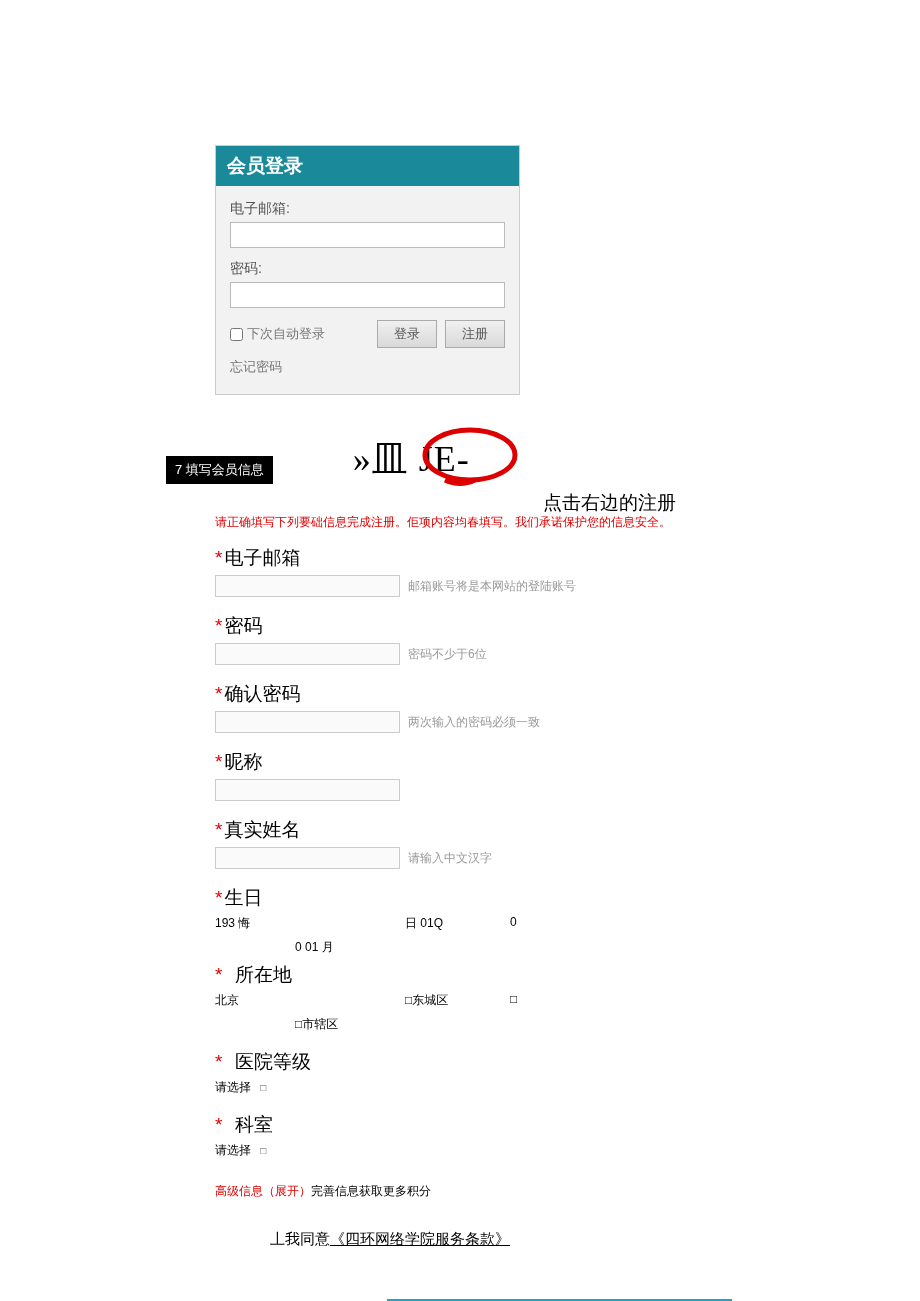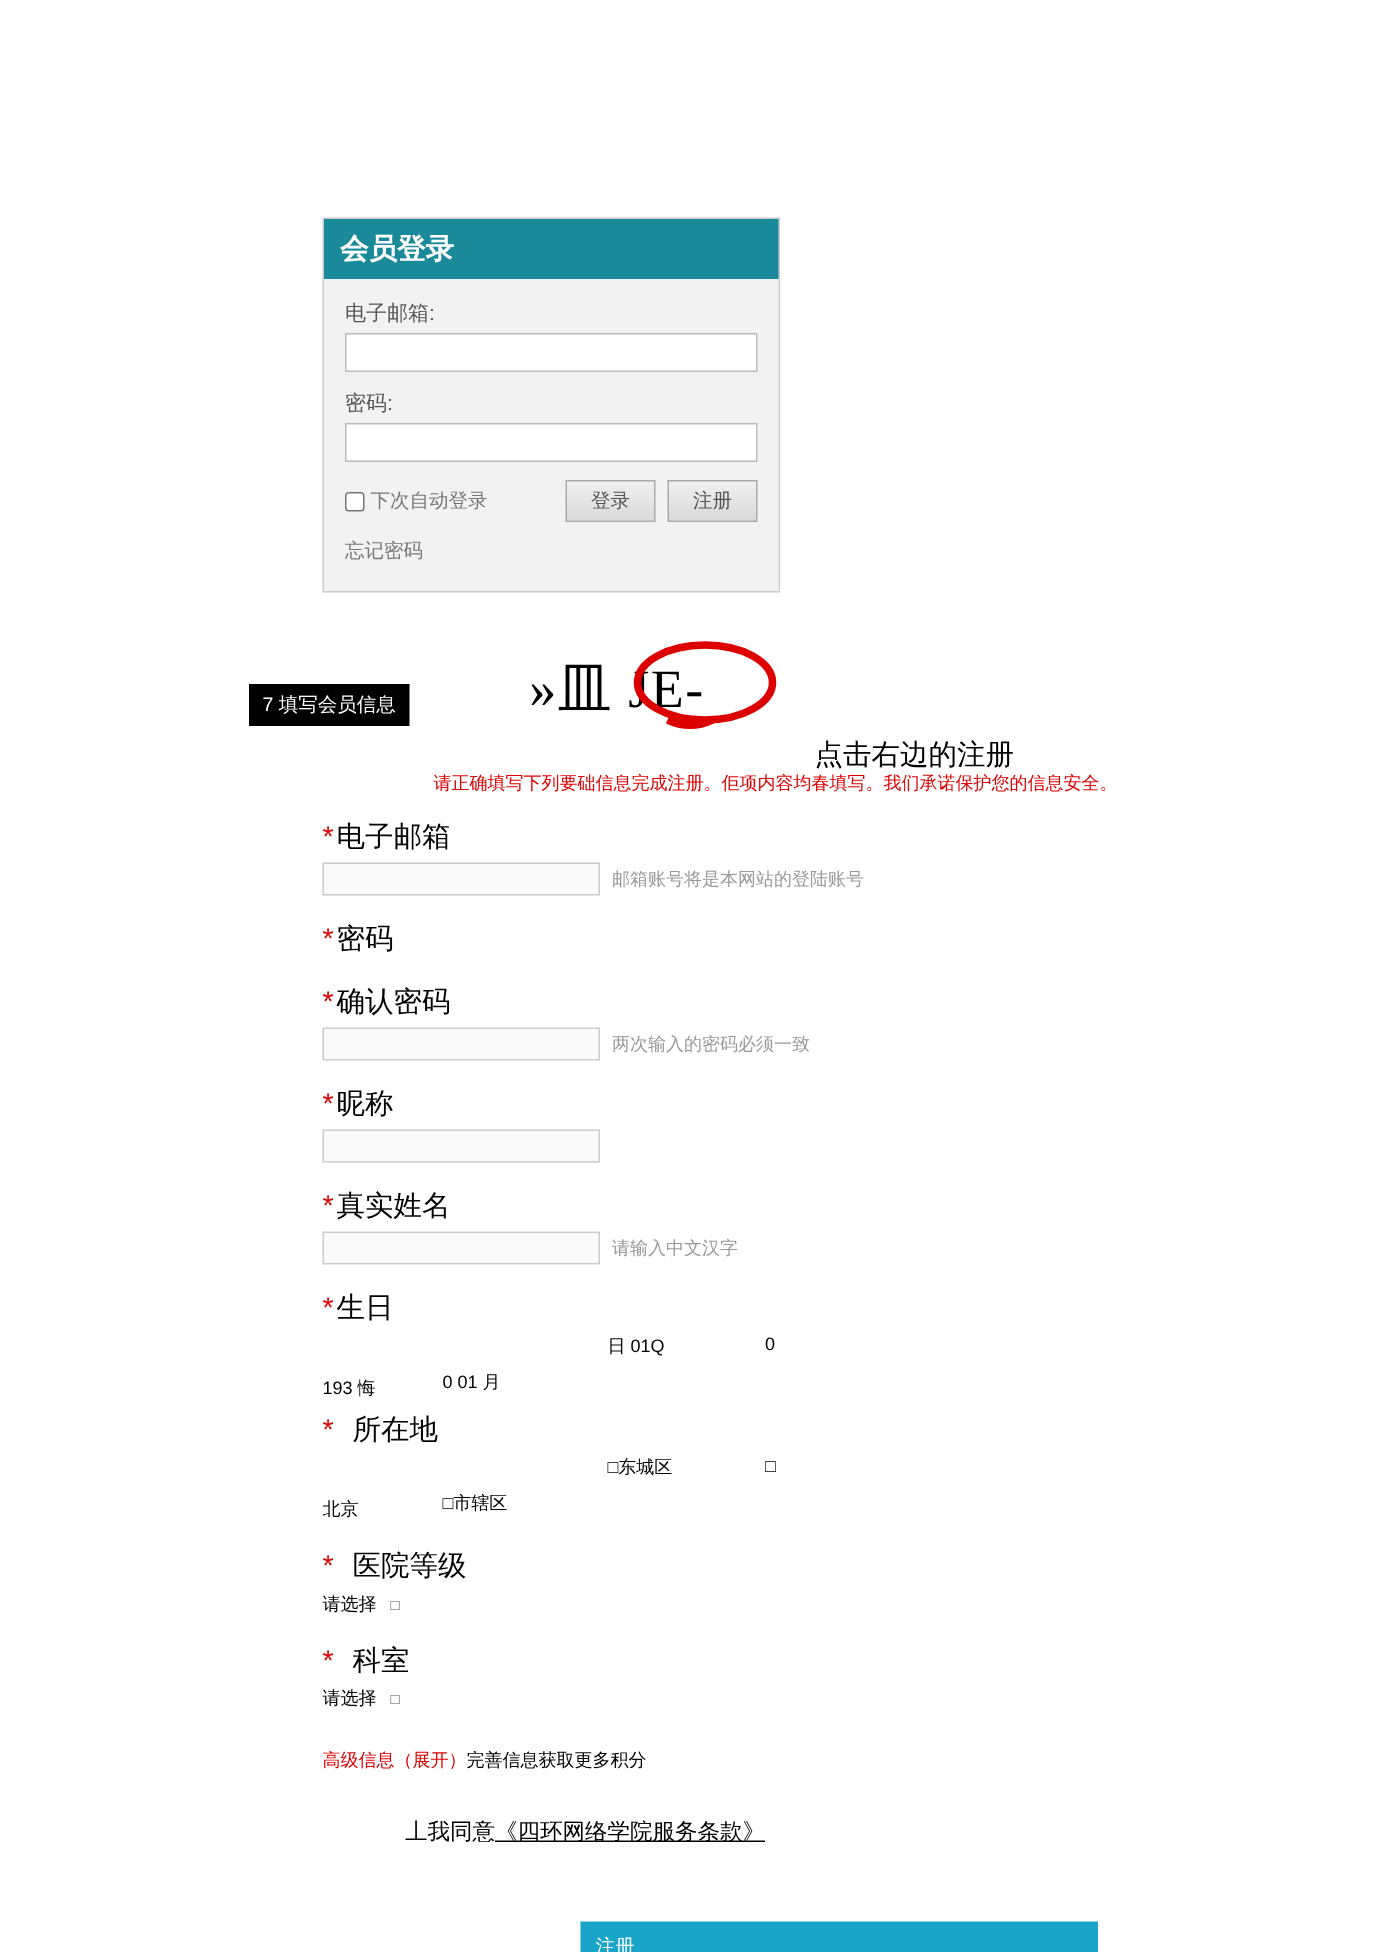--- a/index.html
+++ b/index.html
@@ -12,30 +12,30 @@
   .login-row { display: flex; align-items: center; gap: 8px; position: relative; }
   .auto-login { display: flex; align-items: center; gap: 4px; color: #777; font-size: 13px; }
   .btn-gray { display: inline-block; background: linear-gradient(#f0f0f0,#d9d9d9); border: 1px solid #aaa; padding: 4px 16px; font-size: 13px; color: #555; cursor: pointer; }
   .forgot { color: #777; font-size: 13px; margin-top: 10px; }
   .circle-anno { position: absolute; pointer-events: none; }
   .instr-right { position: absolute; font-size: 19px; font-family: serif; }
   .step-badge { display: inline-block; background: #000; color: #fff; font-size: 13px; padding: 5px 9px; }
   .step-row { margin: 40px 0 0 166px; display: flex; align-items: flex-end; gap: 80px; }
   .step-title { font-size: 36px; font-family: serif; letter-spacing: 1px; }
   .reg-wrap { margin: 30px 0 0 215px; width: 530px; }
-  .reg-notice { color: #d00; font-size: 12px; margin-bottom: 14px; text-align: right; }
+  .reg-notice { color: #d00; font-size: 12px; margin-bottom: 14px; }
   .field { margin-bottom: 16px; }
   .f-label { font-size: 19px; margin-bottom: 4px; }
   .req { color: #d00; margin-right: 2px; }
   .f-line { display: flex; align-items: center; gap: 8px; }
   .f-input { width: 185px; height: 22px; border: 1px solid #ccc; background: #fafafa; }
   .f-hint { color: #999; font-size: 12px; }
   .row4 { display: flex; gap: 0; font-size: 12px; }
   .row4 > span { display: inline-block; }
-  .c1 { width: 80px; margin-top: 28px; }
+  .c1 { width: 80px; }
   .c2 { width: 110px; margin-top: 24px; }
   .c3 { width: 105px; }
   .c4 { width: 20px; }
   .sel-label { font-size: 12px; }
   .sel-sq { font-size: 10px; margin-left: 6px; color:#555;}
   .adv-line { font-size: 12px; margin-top: 24px; }
   .adv-link { color: #d00; }
   .agree { margin: 30px 0 0 55px; font-size: 15px; }
   .terms { text-decoration: underline; }
   .submit-btn { margin: 50px 0 0 172px; width: 345px; background: #18a5c9; color: #fff; font-size: 13px; padding: 8px 10px; text-align: left; cursor: pointer; border: none; }
@@ -82,20 +82,24 @@
   <div class="field">
     <div class="f-label"><span class="req">*</span><span>电子邮箱</span></div>
     <div class="f-line">
       <input class="f-input" style="">
       <span class="f-hint">邮箱账号将是本网站的登陆账号</span>
     </div>
   </div>
 
   <div class="field">
     <div class="f-label"><span class="req">*</span><span>密码</span></div>
+    <div class="f-line">
+      <input class="f-input" type="password" style="">
+      <span class="f-hint">密码不少于6位</span>
+    </div>
   </div>
 
   <div class="field">
     <div class="f-label"><span class="req">*</span><span>确认密码</span></div>
     <div class="f-line">
       <input class="f-input" type="password" style="">
       <span class="f-hint">两次输入的密码必须一致</span>
     </div>
   </div>
 

